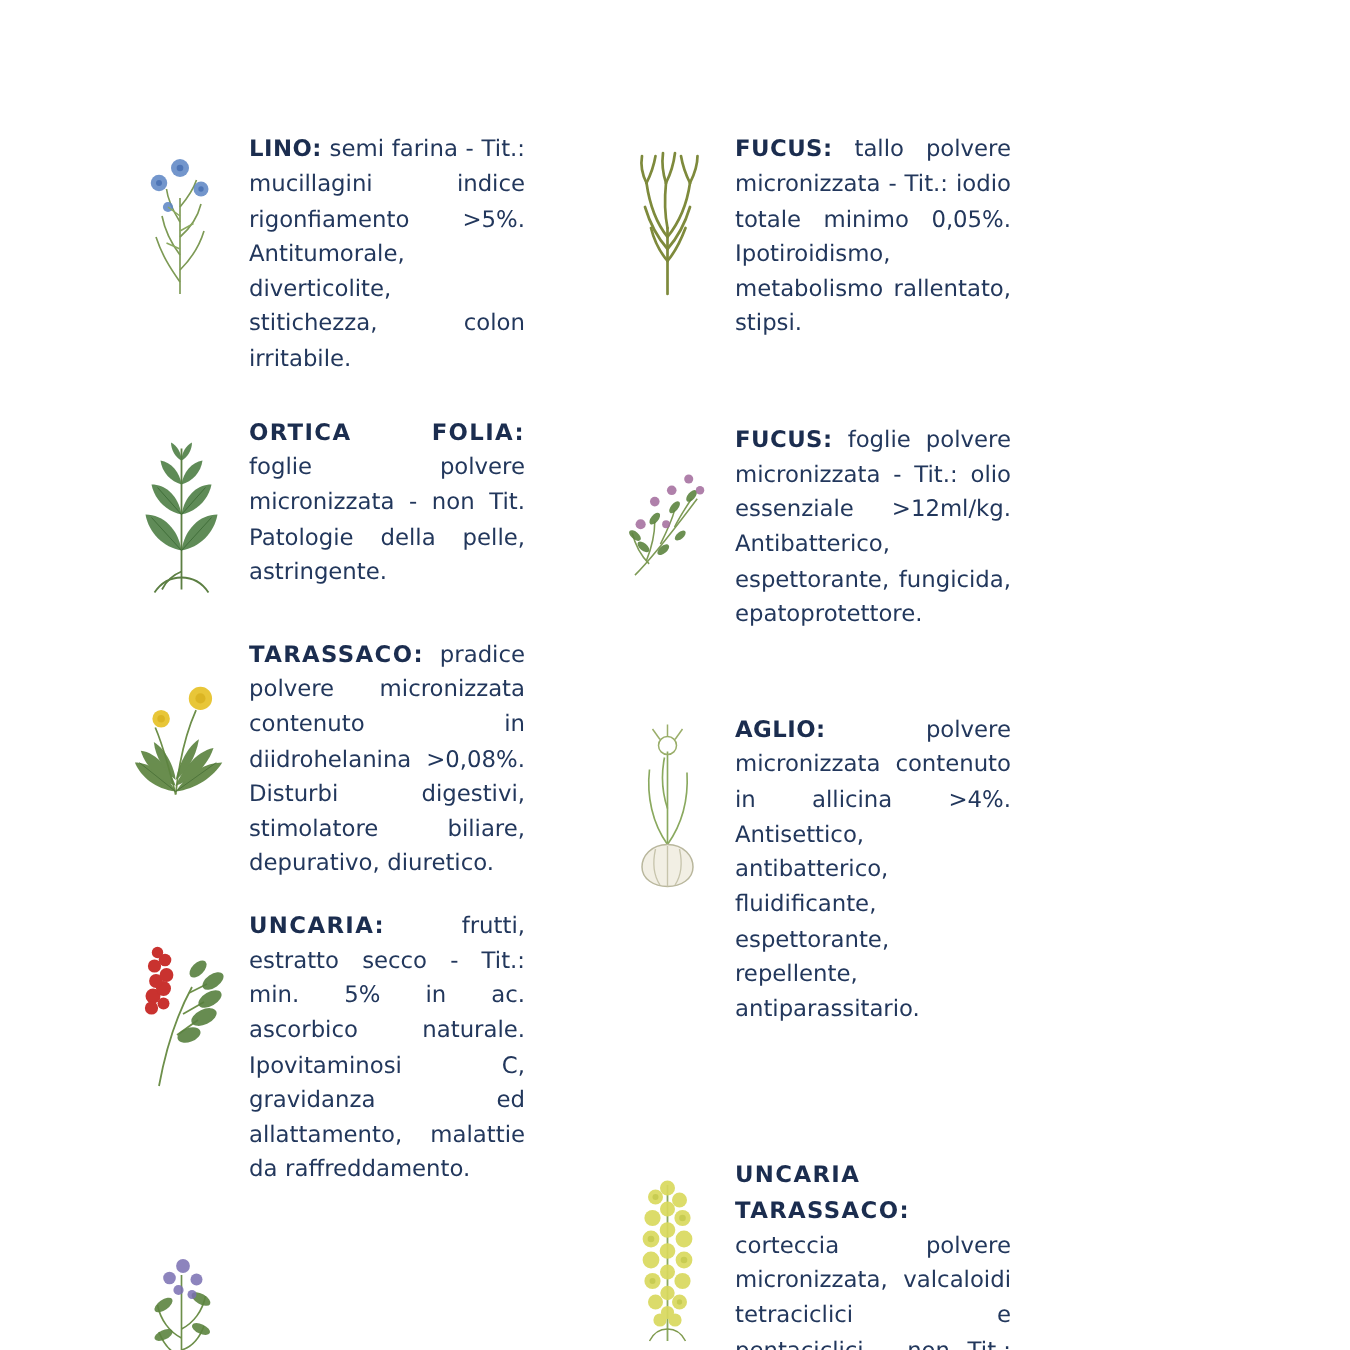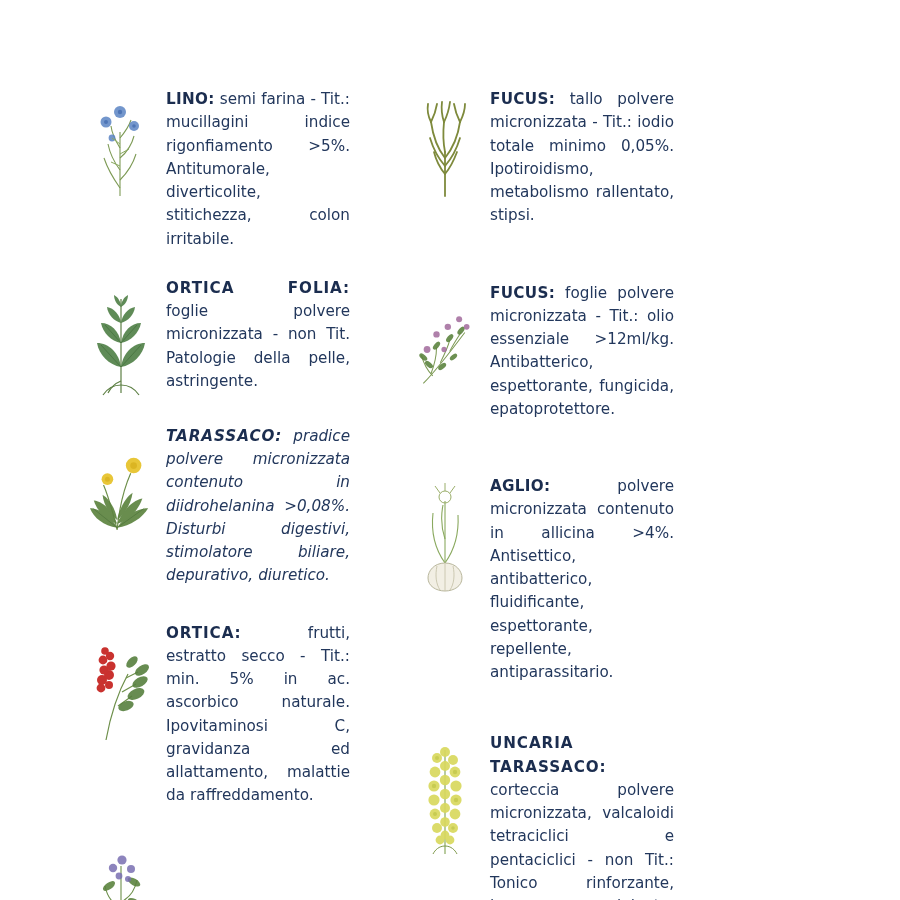--- a/index.html
+++ b/index.html
@@ -59,24 +59,24 @@
   .entry-name {
     font-weight: bold;
     letter-spacing: 0.02em;
     color: #1b2d4f;
   }
   .entry-name.spaced {
     letter-spacing: 0.06em;
   }
   
   .col-left .entry { margin-bottom: 26px; }
-  .col-left .entry:nth-child(3) { margin-bottom: 34px; font-style: italic; }
+  .col-left .entry:nth-child(3) { margin-bottom: 18px; }
   .col-left .entry:nth-child(4) { margin-bottom: 24px; }
   .col-right .entry { margin-bottom: 34px; }
-  .col-right .entry:nth-child(3) { margin-bottom: 28px; }
+  .col-right .entry:nth-child(3) { margin-bottom: 68px; }
   .col-right { padding-top: 0px; gap: 20px; }
 </style>
 </head>
 <body>
 
 <div class="page">
   <div class="columns">
 
     <div class="column col-left">
 
@@ -197,21 +197,21 @@
             </g>
             <g fill="#57803f" opacity="0.9">
               <ellipse cx="48" cy="68" rx="9" ry="5" transform="rotate(-25 48 68)"></ellipse>
               <ellipse cx="52" cy="56" rx="8.5" ry="4.6" transform="rotate(-30 52 56)"></ellipse>
               <ellipse cx="54" cy="44" rx="8" ry="4.4" transform="rotate(-35 54 44)"></ellipse>
               <ellipse cx="44" cy="36" rx="7" ry="4" transform="rotate(-45 44 36)"></ellipse>
               <ellipse cx="38" cy="80" rx="8" ry="4.6" transform="rotate(-20 38 80)"></ellipse>
             </g>
           </svg>
         </div>
-        <div class="entry-text"><span class="entry-name spaced">ORTICA:</span><span> frutti, estratto secco - Tit.: min. 5% in ac. ascorbico naturale. Ipovitaminosi C, gravidanza ed allattamento, malattie da raffreddamento.</span></div>
+        <div class="entry-text"><span class="entry-name spaced">UNCARIA:</span><span> frutti, estratto secco - Tit.: min. 5% in ac. ascorbico naturale. Ipovitaminosi C, gravidanza ed allattamento, malattie da raffreddamento.</span></div>
       </div>
 
       <div class="entry">
         <div class="entry-icon">
           <svg width="64" height="100" viewBox="0 0 64 100">
             <g stroke="#6d8f4a" stroke-width="1.1" fill="none">
               <path d="M32 96 L32 30"></path>
               <path d="M32 72 C24 68 18 60 16 50"></path>
               <path d="M32 66 C40 62 46 54 48 44"></path>
               <path d="M32 84 C25 82 20 76 17 68"></path>

